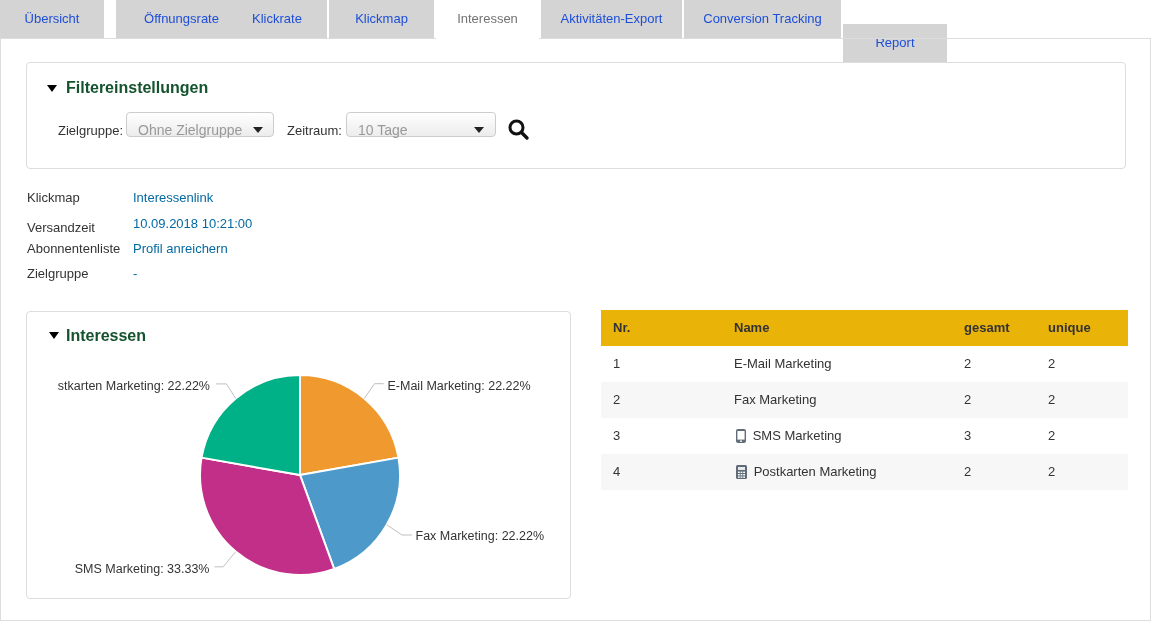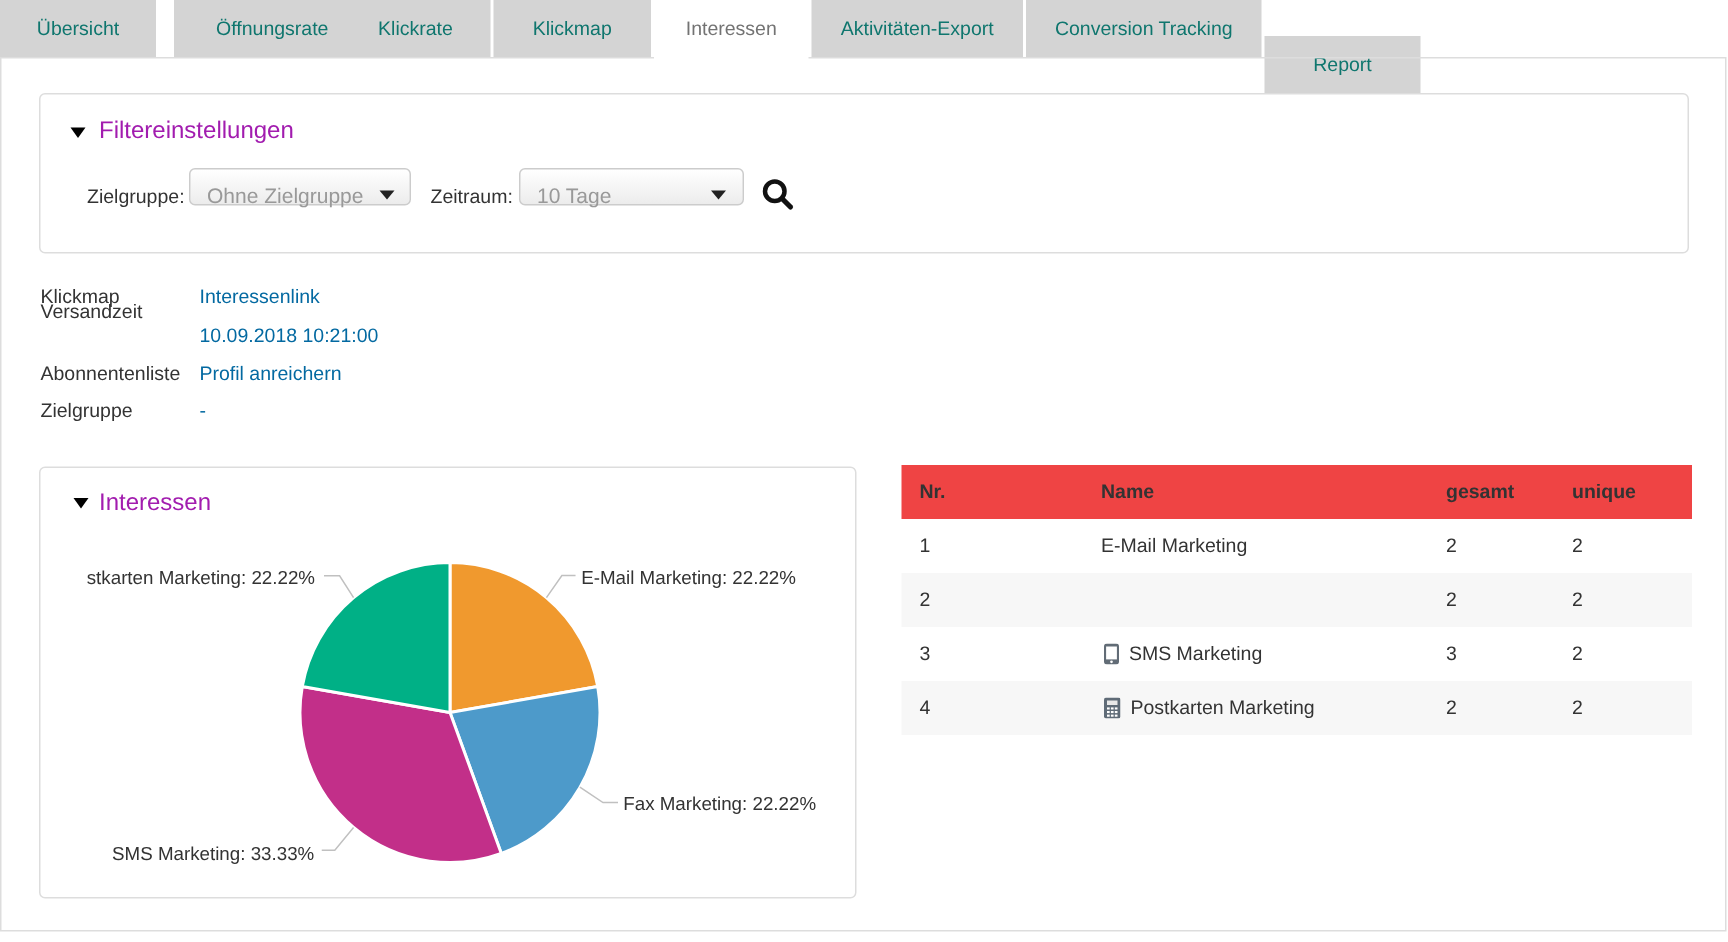--- a/index.html
+++ b/index.html
@@ -1,27 +1,27 @@
 <!DOCTYPE html>
 <html><head>
 <meta charset="utf-8">
 <style>
   * { margin:0; padding:0; box-sizing:border-box; }
   html,body { width:1152px; height:628px; background:#fff; font-family:"Liberation Sans", sans-serif; overflow:hidden; }
   .abs { position:absolute; }
   
-  .tab { position:absolute; top:0; height:38px; background:#d4d4d4; color:#0f766e;
+  .tab { position:absolute; top:0; height:38px; background:#d4d4d4; color:#1d4ed8;
          font-size:13px; text-align:center; line-height:38px; }
   .tab.active { background:#fff; color:#737373; }
   .tri { display:inline-block; width:0; height:0; border-left:5.5px solid transparent;
          border-right:5.5px solid transparent; border-top:7px solid #000; }
   .caret { position:absolute; width:0; height:0; border-left:5px solid transparent;
          border-right:5px solid transparent; border-top:6px solid #222; }
   .panel { position:absolute; border:1px solid #ddd; border-radius:4px; background:#fff; }
-  .h1 { font-size:16px; font-weight:normal; color:#a21caf; }
+  .h1 { font-size:16px; font-weight:bold; color:#14532d; }
   .lbl { font-size:13px; color:#333; }
   .dd { position:absolute; height:25px; border:1px solid #ccc; border-radius:4px;
         background:linear-gradient(#ffffff, #ececec); color:#999; font-size:14px; line-height:34px;
         padding-left:11px; }
   .metalbl { position:absolute; left:27px; font-size:13px; color:#333; }
   .metaval { position:absolute; left:133px; font-size:13px; color:#0369a1; }
   
   .trow { position:absolute; left:601px; width:527px; height:36px; font-size:13px; color:#333; }
   .trow .c1 { position:absolute; left:12px; top:0; line-height:36px; }
   .trow .c2 { position:absolute; left:133px; top:0; line-height:36px; }
@@ -55,21 +55,21 @@
 <div class="abs lbl" style="left:287px; top:123px;">Zeitraum:</div>
 <div class="dd" style="left:346px; top:112px; width:150px;">10 Tage</div>
 <div class="caret" style="left:473.5px; top:127px;"></div>
 <svg class="abs" style="left:506px; top:118px;" width="26" height="26" viewBox="0 0 26 26">
   <circle cx="10.5" cy="9.5" r="6.5" fill="none" stroke="#111" stroke-width="3"></circle>
   <line x1="15.5" y1="14.5" x2="21" y2="20" stroke="#111" stroke-width="3.4" stroke-linecap="round"></line>
 </svg>
 
 <div class="metalbl" style="top:190px;">Klickmap</div>
 <div class="metaval" style="top:190px;">Interessenlink</div>
-<div class="metalbl" style="top:200px;">Versandzeit</div>
+<div class="metalbl" style="top:220px;">Versandzeit</div>
 <div class="metaval" style="top:216px;">10.09.2018 10:21:00</div>
 <div class="metalbl" style="top:241px;text-align:right;">Abonnentenliste</div>
 <div class="metaval" style="top:241px;">Profil anreichern</div>
 <div class="metalbl" style="top:266px;">Zielgruppe</div>
 <div class="metaval" style="top:266px;">-</div>
 
 <div class="panel" style="left:26px; top:311px; width:545px; height:288px;"></div>
 <div class="tri abs" style="left:48.5px; top:332px;"></div>
 <div class="abs h1" style="left:66px; top:327px;">Interessen</div>
 
@@ -83,34 +83,35 @@
     <polyline points="235.7,398.4 226.4,383.9 216,383.9" fill="none" stroke="#c0c0c0" stroke-width="1"></polyline>
     <polyline points="386.6,524.7 402,535 412,535" fill="none" stroke="#c0c0c0" stroke-width="1"></polyline>
     <polyline points="235.7,551.6 223.2,566.8 214.5,566.8" fill="none" stroke="#c0c0c0" stroke-width="1"></polyline>
     <text x="387.5" y="389.5" font-size="12.5" fill="#333">E-Mail Marketing: 22.22%</text>
     <text x="210" y="389.5" font-size="12.5" fill="#333" text-anchor="end">stkarten Marketing: 22.22%</text>
     <text x="415.5" y="540" font-size="12.5" fill="#333">Fax Marketing: 22.22%</text>
     <text x="209.5" y="573" font-size="12.5" fill="#333" text-anchor="end">SMS Marketing: 33.33%</text>
   </g>
 </svg>
 
-<div class="trow" style="top:310px; height:36px; background:#ef4444; font-weight:bold;">
+<div class="trow" style="top:310px; height:36px; background:#eab308; font-weight:bold;">
   <span class="c1">Nr.</span>
     <span class="c2">Name</span>
     <span class="c3">gesamt</span>
     <span class="c4">unique</span>
 </div>
 <div class="trow" style="top:346px;">
   <span class="c1">1</span>
     <span class="c2">E-Mail Marketing</span>
     <span class="c3">2</span>
     <span class="c4">2</span>
 </div>
 <div class="trow" style="top:382px; background:#f7f7f7;">
   <span class="c1">2</span>
+    <span class="c2">Fax Marketing</span>
     <span class="c3">2</span>
     <span class="c4">2</span>
 </div>
 <div class="trow" style="top:418px;">
   <span class="c1">3</span>
   <span class="c2" style="left:135px;">
     <svg width="10" height="14" viewBox="0 0 10 14" style="vertical-align:-3px;">
       <rect x="0" y="0" width="10" height="14" rx="2" fill="#626c76"></rect>
       <rect x="1.4" y="2" width="7.2" height="8.6" fill="#fff"></rect>
       <circle cx="5" cy="12.2" r="0.9" fill="#fff"></circle>

